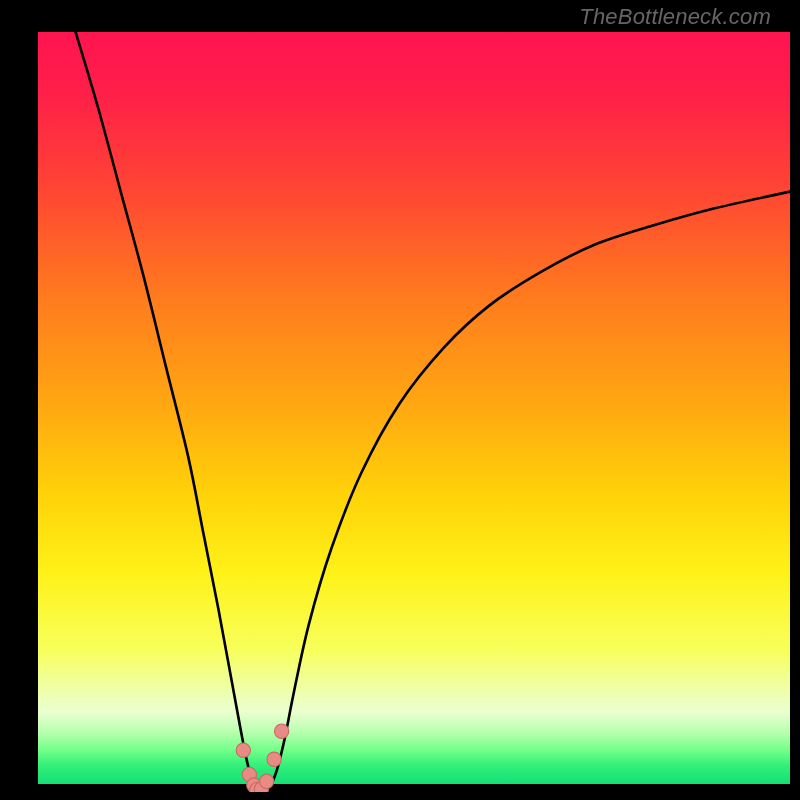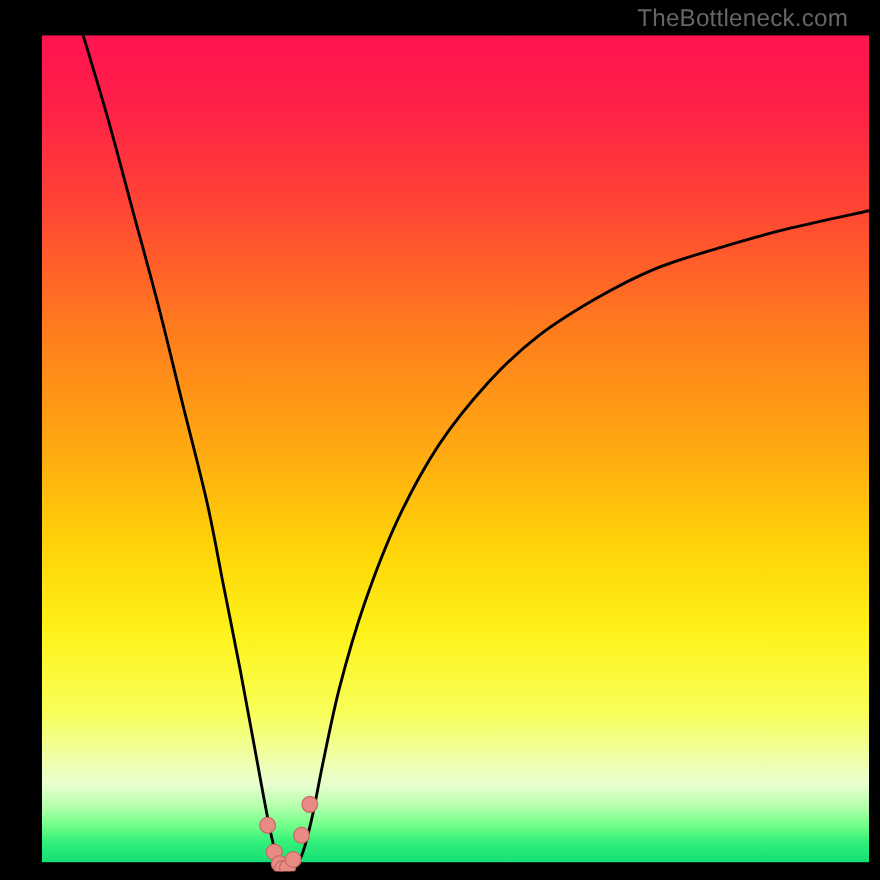--- a/index.html
+++ b/index.html
@@ -11,20 +11,21 @@
     overflow: hidden;
     font-family: Arial, Helvetica, sans-serif;
   }
   .frame {
     position: absolute;
     left: 0;
     top: 0;
     width: 781px;
     height: 800px;
     background: #000;
+    font-style: italic;
   }
   .plot {
     position: absolute;
     box-sizing: border-box;
   }
   .plot-bg {
     position: absolute;
     inset: 0;
   }
   .watermark {

